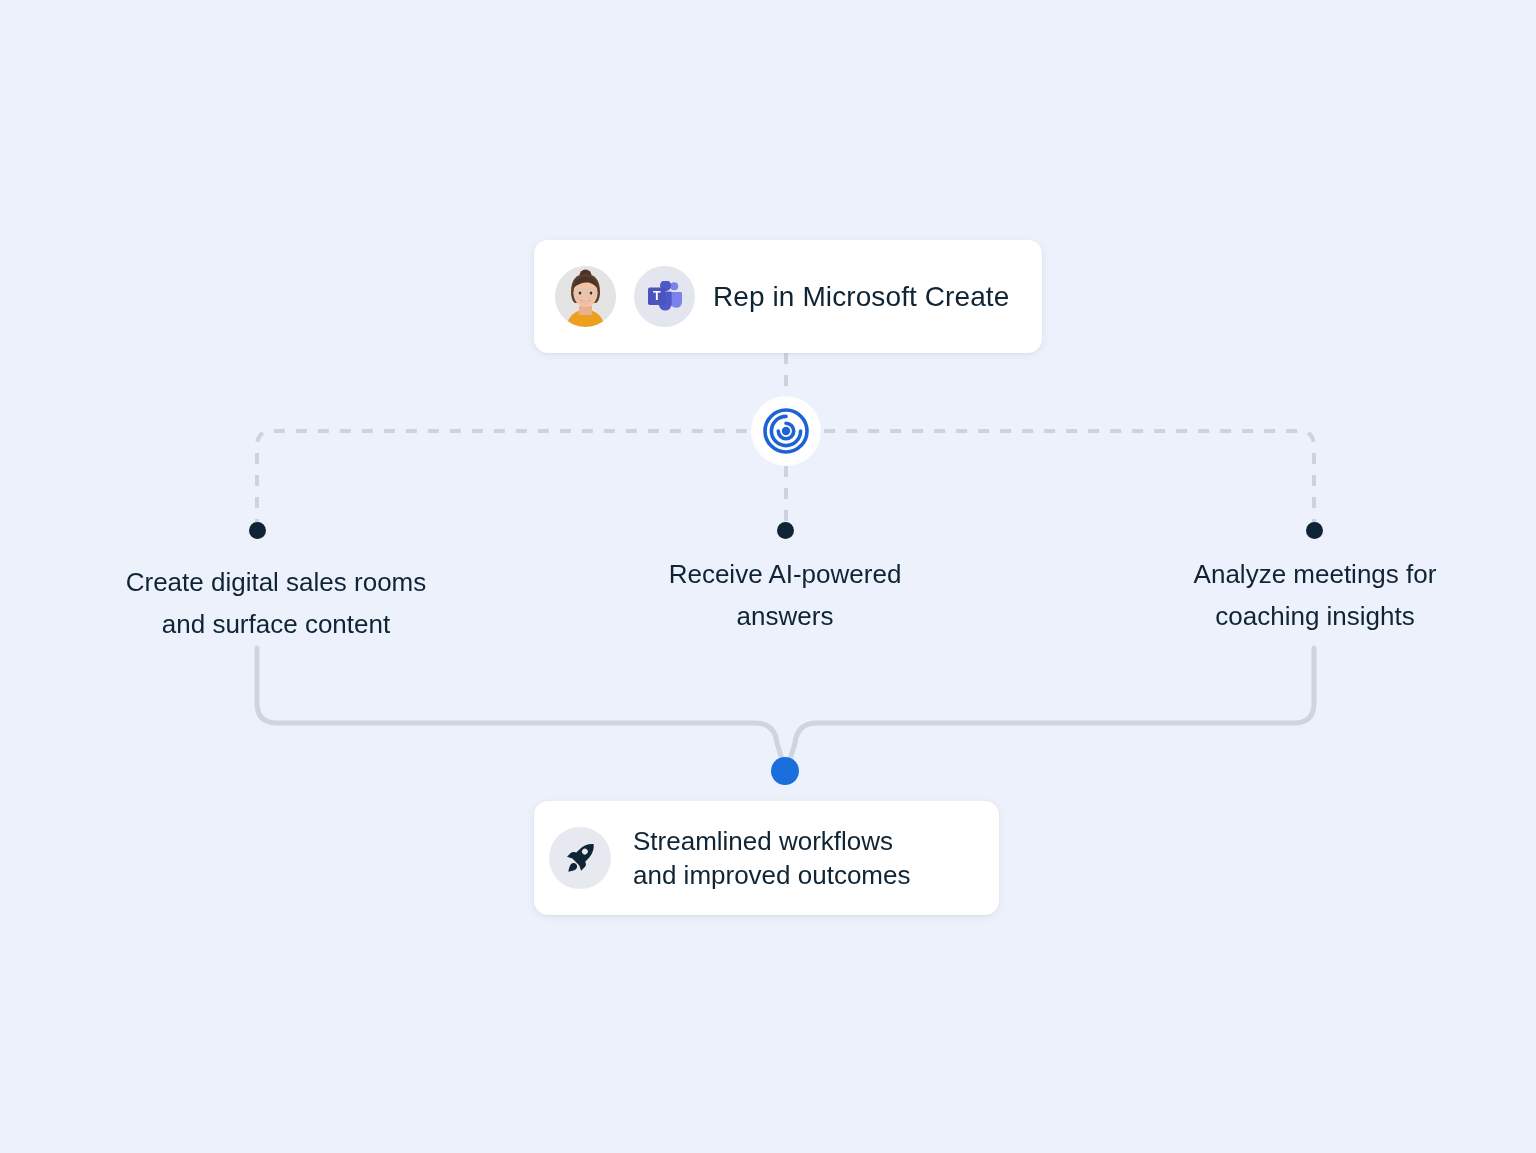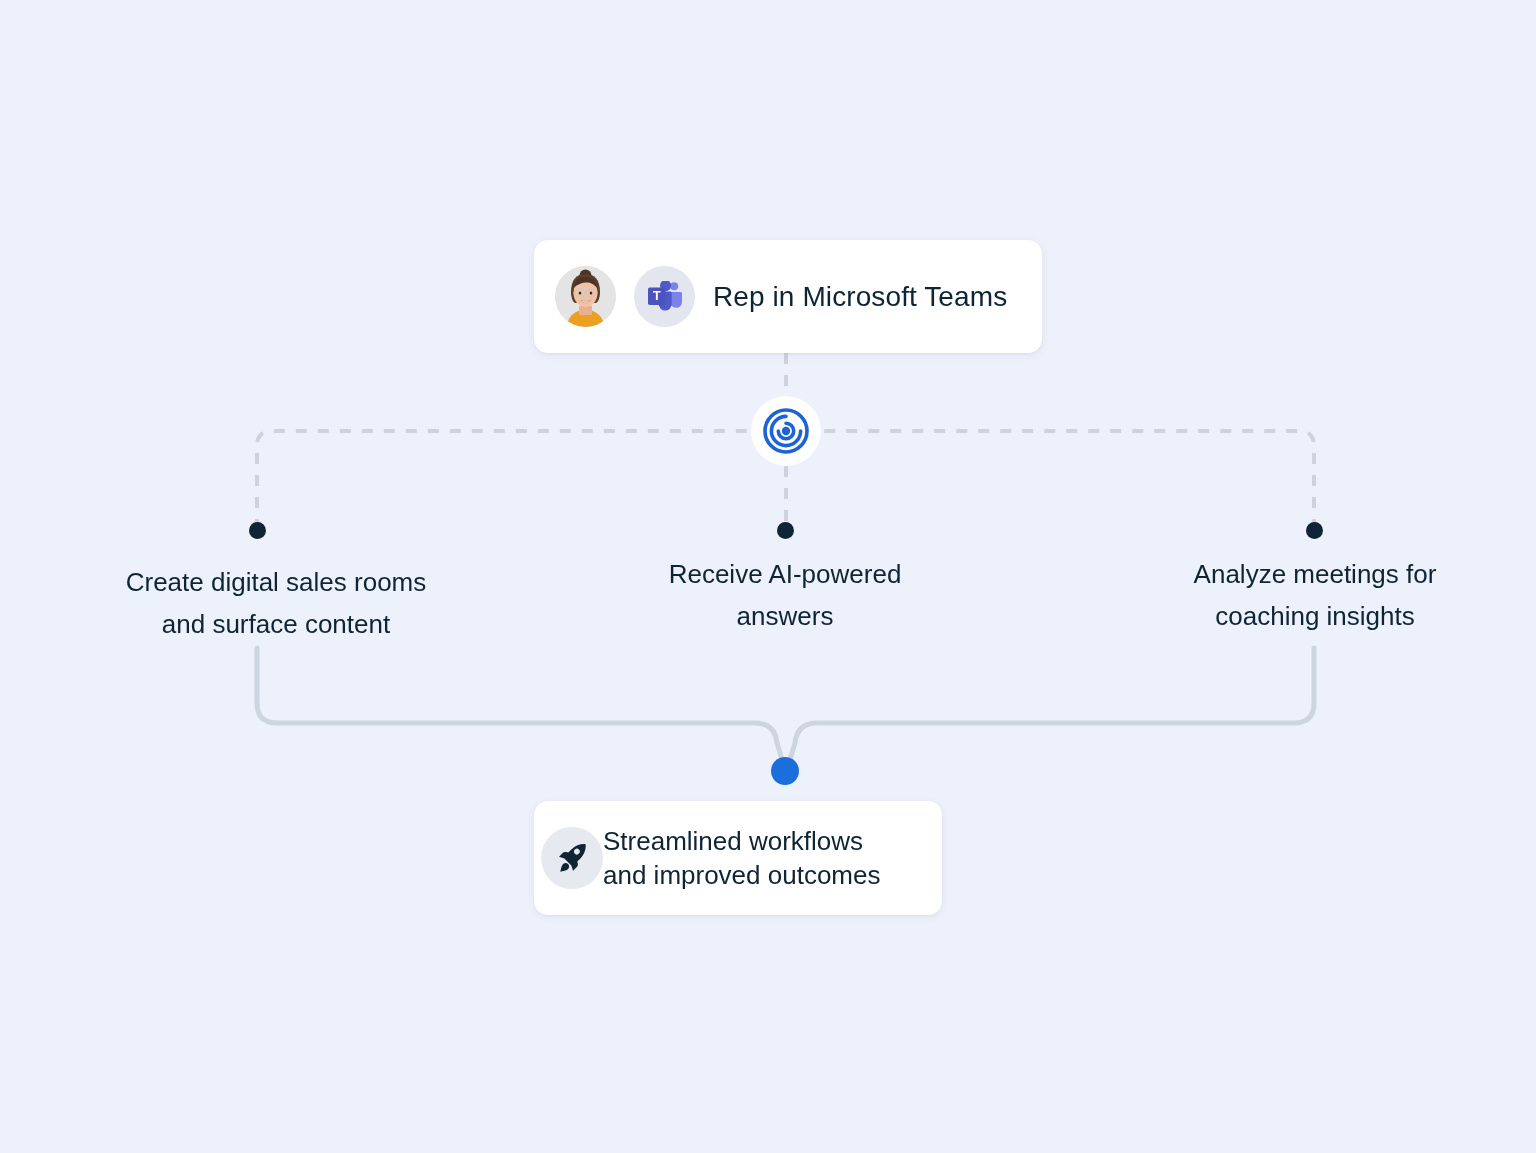--- a/index.html
+++ b/index.html
@@ -48,23 +48,24 @@
     top: 240px;
     width: 508px;
     height: 113px;
     padding-left: 21px;
     gap: 18px;
   }
 
   #outcome-card {
     left: 534px;
     top: 801px;
-    width: 408px;
+    width: 465px;
     height: 114px;
-    padding-left: 7px;
+    padding-left: 15px;
+    gap: 22px;
   }
 
   
   .avatar {
     width: 61px;
     height: 61px;
     border-radius: 50%;
     background: #e6e6e6;
     position: relative;
     overflow: hidden;
@@ -222,21 +223,21 @@
       <svg width="34" height="32" viewBox="0 0 34 32">
         <circle cx="26.2" cy="5.2" r="4.0" fill="#7b83eb"></circle>
         <circle cx="17.6" cy="4.6" r="5.6" fill="#5059c9"></circle>
         <path d="M21.6,11.0 h11.0 a1.4,1.4 0 0 1 1.4,1.4 v8.8 a5.6,5.6 0 0 1 -5.6,5.6 h-0.1 a6.9,6.9 0 0 1 -6.9,-6.9 v-8.9 z" fill="#7b83eb"></path>
         <path d="M12.0,10.4 h10.4 a1.3,1.3 0 0 1 1.3,1.3 v11.4 a6.5,6.5 0 0 1 -6.5,6.5 a6.5,6.5 0 0 1 -6.5,-6.5 v-11.4 a1.3,1.3 0 0 1 1.3,-1.3 z" fill="#5059c9"></path>
         <rect x="0" y="6.6" width="17.4" height="17.4" rx="1.8" fill="#4b53bc"></rect>
         <text x="8.7" y="19.1" font-family="'Liberation Sans', sans-serif" font-size="12.5" font-weight="bold" fill="#ffffff" text-anchor="middle">T</text>
       </svg>
     </div>
 
-    <div class="card-title">Rep in Microsoft Teams</div>
+    <div class="card-title">Rep in Microsoft Create</div>
   </div>
 
   <div id="brand-logo">
     <svg width="46" height="46" viewBox="0 0 46 46">
       <circle cx="23" cy="23" r="21" fill="none" stroke="#1d63d6" stroke-width="3.6"></circle>
       <path d="M23 8.4 A14.6 14.6 0 1 0 37.6 23" fill="none" stroke="#1d63d6" stroke-width="3.6" stroke-linecap="round"></path>
       <path d="M23 15.3 A7.7 7.7 0 1 1 15.3 23" fill="none" stroke="#1d63d6" stroke-width="3.6" stroke-linecap="round"></path>
       <circle cx="23" cy="23" r="4.2" fill="#1d63d6"></circle>
     </svg>
   </div>

